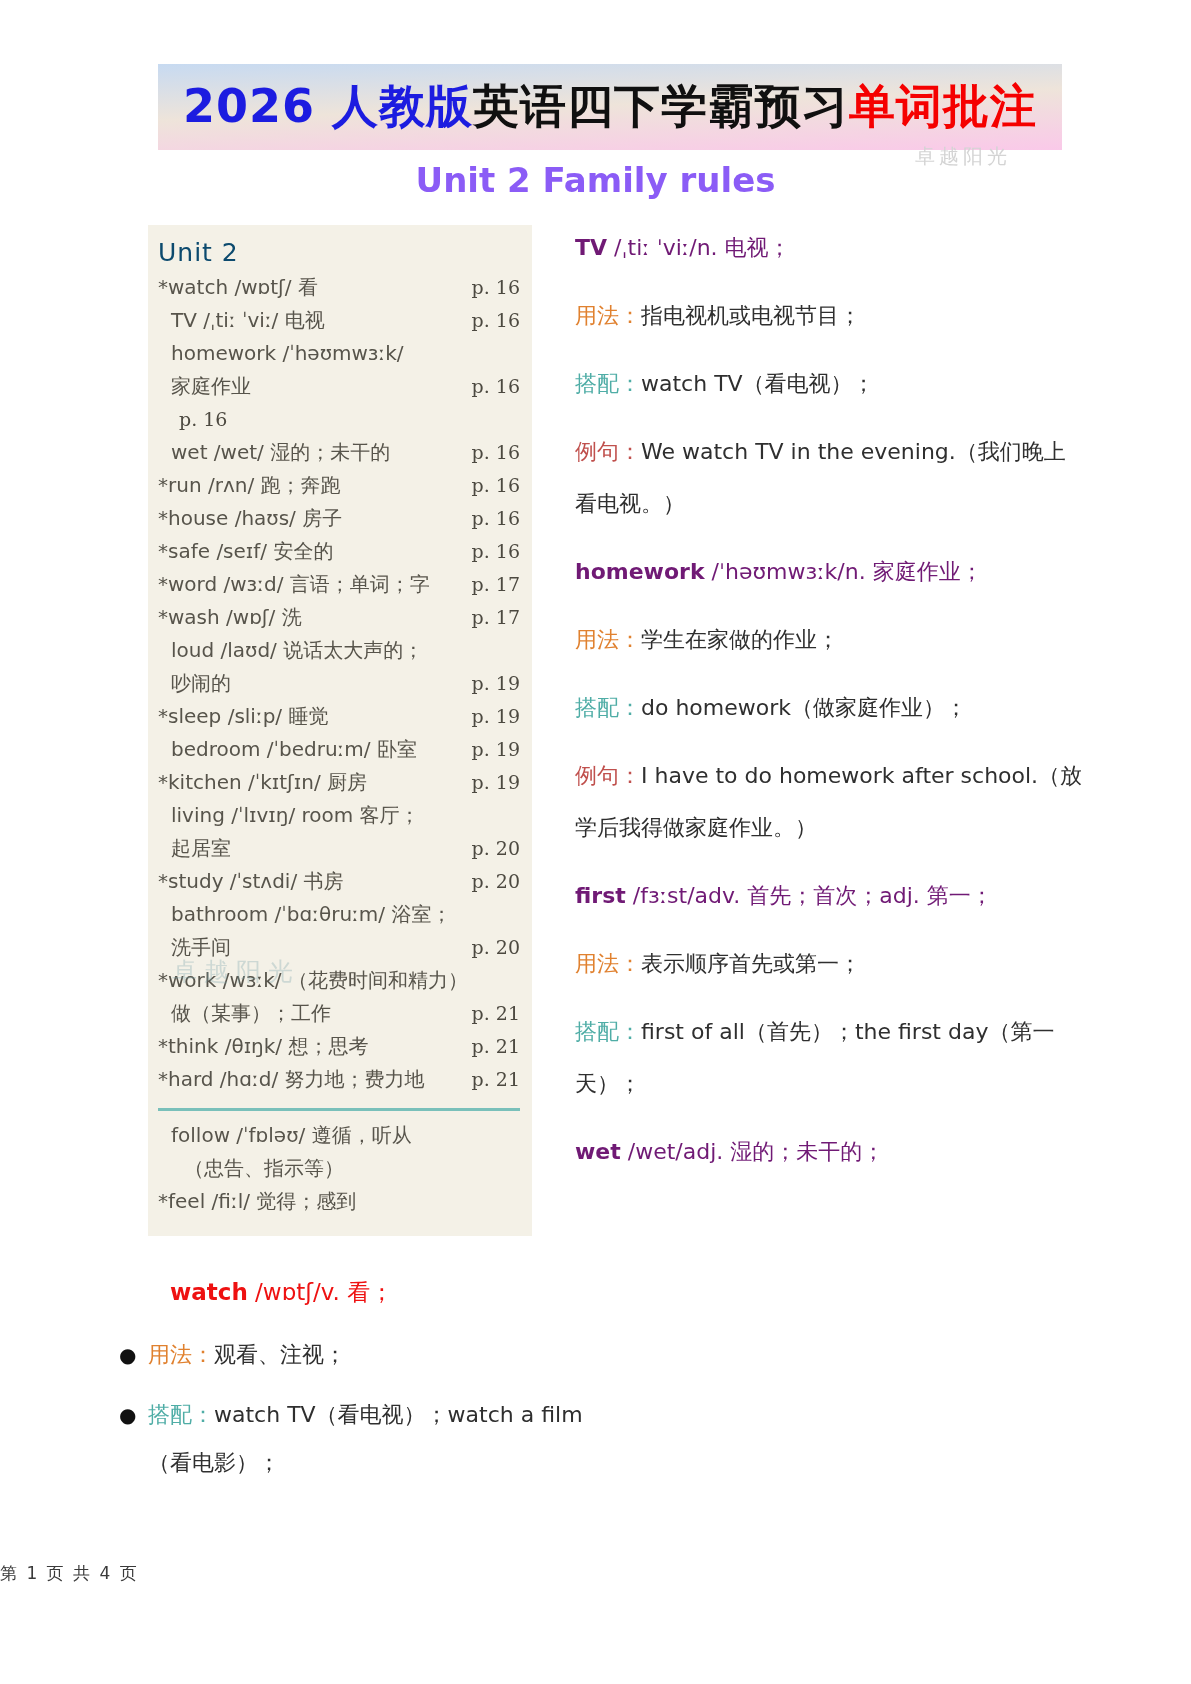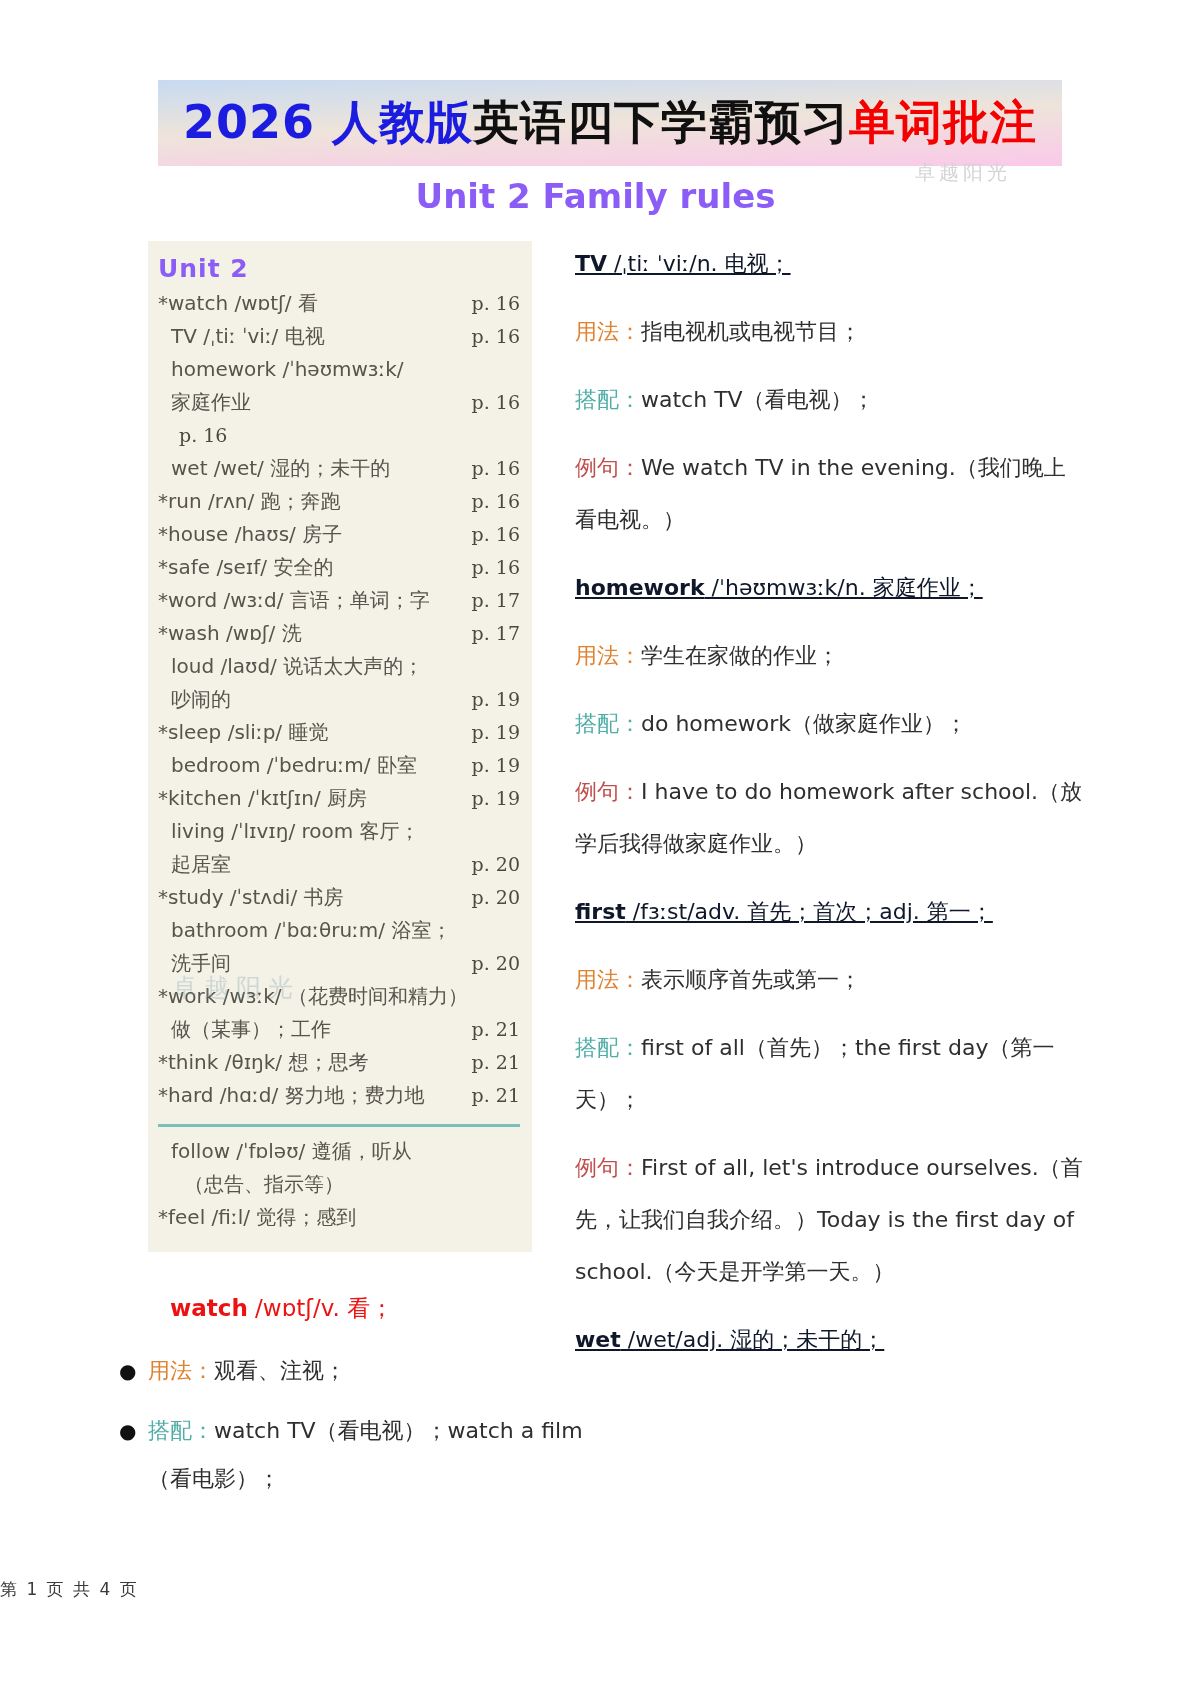--- a/index.html
+++ b/index.html
@@ -1,18 +1,18 @@
 <!DOCTYPE html>
 <html><head>
 <meta charset="utf-8">
 <style>
   * { margin:0; padding:0; box-sizing:border-box; }
   html,body { background:#ffffff; }
   body { font-family:"DejaVu Sans", sans-serif; }
-  .page { position:relative; width:1191px; height:1616px; background:#ffffff; overflow:hidden; margin:16px auto; }
+  .page { position:relative; width:1191px; height:1616px; background:#ffffff; overflow:hidden; margin:0 auto; }
 
   
   .banner {
     position:absolute; left:158px; top:64px; width:904px; height:86px;
     display:flex; align-items:center; justify-content:center;
     background:linear-gradient(178deg,#c7daf1 0%, #eee4da 48%, #fac9e9 100%);
     font-size:46px; font-weight:bold; white-space:nowrap; letter-spacing:1px;
   }
   .banner .b1 { color:#1c1ce0; }
   .banner .b2 { color:#101010; }
@@ -26,21 +26,21 @@
   .subtitle {
     position:absolute; left:0; top:160px; width:1191px; text-align:center;
     font-size:34px; font-weight:bold; color:#8b5cf6;
   }
 
   
   .scan {
     position:absolute; left:148px; top:225px; width:384px;
     background:#f4f1e7; padding:10px 12px 18px 10px; color:#57544b;
   }
-  .scan-heading { color:#8b5cf6; font-weight:bold; font-size:25px; line-height:36px; letter-spacing:1px; }
+  .scan-heading { color:#0c4a6e; font-weight:normal; font-size:25px; line-height:36px; letter-spacing:1px; }
   .srow { display:flex; justify-content:space-between; align-items:baseline;
           font-size:20px; line-height:33px; white-space:nowrap; }
   .srow.indent  { padding-left:13px; }
   .srow.indent2 { padding-left:26px; }
   .srow .pg { font-family:"DejaVu Serif", serif; font-size:19px; color:#4c4940; margin-left:8px; }
   .divider { border:none; border-top:3px solid #79c0ba; margin:12px 0 8px 0; }
   .scan-watermark {
     position:absolute; left:24px; top:730px; color:rgba(125,165,170,0.32);
     font-size:25px; letter-spacing:7px; pointer-events:none;
   }
@@ -51,21 +51,21 @@
   .watch .hw { font-weight:bold; }
   .watch ul { list-style:none; }
   .watch li { display:flex; font-size:22px; line-height:48px; margin-bottom:12px; color:#2f2f2f; }
   .watch .marker { flex:none; width:33px; padding-left:4px; font-size:20px; color:#111; }
   .watch .btext { flex:1; }
 
   
   .rightcol { position:absolute; left:575px; top:222px; width:508px;
               font-size:22px; line-height:52px; color:#2f2f2f; }
   .rightcol p.block { margin:0 0 16px 0; }
-  .rightcol .headword-line { color:#0f172a;text-decoration:underline; }
+  .rightcol .headword-line { color:#701a75; }
   .rightcol .hw { font-weight:bold; }
 
   .lbl-usage       { color:#e0812f; }
   .lbl-collocation { color:#4fada6; }
   .lbl-example     { color:#c0504d; }
 
   
   .footer { position:absolute; left:0; top:1562px; width:1191px; 
             font-size:17px; color:#3a3a3a; letter-spacing:2px; }
 </style>
@@ -216,19 +216,18 @@
       <p class="block"><span class="lbl lbl-usage">用法：</span><span>指电视机或电视节目；</span></p>
       <p class="block"><span class="lbl lbl-collocation">搭配：</span><span>watch TV（看电视）；</span></p>
       <p class="block"><span class="lbl lbl-example">例句：</span><span>We watch TV in the evening.（我们晚上看电视。）</span></p>
       <p class="block headword-line"><span class="hw">homework</span><span> /ˈhəʊmwɜːk/n. 家庭作业；</span></p>
       <p class="block"><span class="lbl lbl-usage">用法：</span><span>学生在家做的作业；</span></p>
       <p class="block"><span class="lbl lbl-collocation">搭配：</span><span>do homework（做家庭作业）；</span></p>
       <p class="block"><span class="lbl lbl-example">例句：</span><span>I have to do homework after school.（放学后我得做家庭作业。）</span></p>
       <p class="block headword-line"><span class="hw">first</span><span> /fɜːst/adv. 首先；首次；adj. 第一；</span></p>
       <p class="block"><span class="lbl lbl-usage">用法：</span><span>表示顺序首先或第一；</span></p>
       <p class="block"><span class="lbl lbl-collocation">搭配：</span><span>first of all（首先）；the first day（第一天）；</span></p>
-      <p class="block"><span class="lbl lbl-example">例句：</span><span>First of all, let's introduce ourselves.（首先，让我们自我介绍。）Today is the first day of school.（今天是开学第一天。）</span></p>
       <p class="block headword-line"><span class="hw">wet</span><span> /wet/adj. 湿的；未干的；</span></p>
     </section>
 
   <footer class="footer">第 1 页 共 4 页</footer>
 
 </div>
 
 </body></html>

